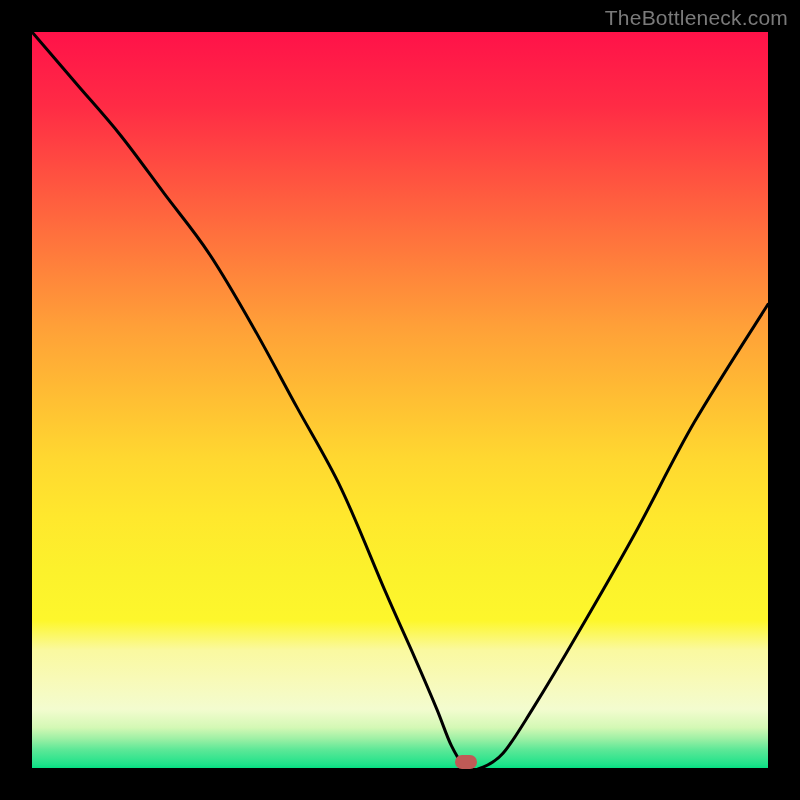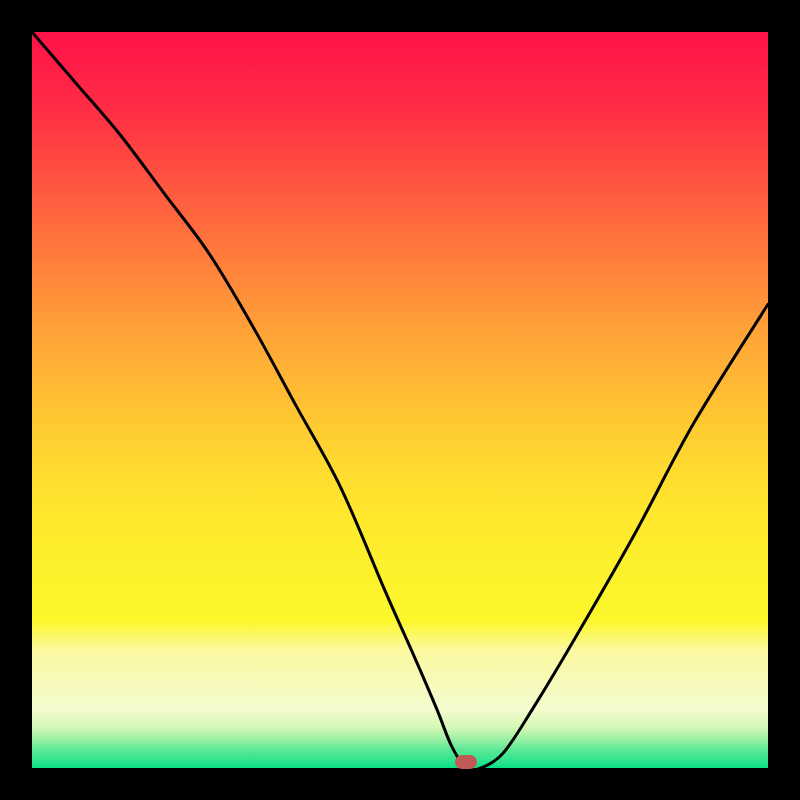--- a/index.html
+++ b/index.html
@@ -78,14 +78,15 @@
   <div class="plot">
 
     <svg class="curve" width="736" height="736" viewBox="0 0 736 736">
       <path id="curve-path" d="M 0.0 0.0 C 7.4 8.6, 29.4 34.3, 44.2 51.5 C 58.9 68.7, 73.6 84.6, 88.3 103.0 C 103.0 121.4, 117.8 142.3, 132.5 161.9 C 147.2 181.5, 161.9 198.7, 176.6 220.8 C 191.4 242.9, 206.1 268.6, 220.8 294.4 C 235.5 320.2, 250.2 348.4, 265.0 375.4 C 279.7 402.3, 294.4 425.7, 309.1 456.3 C 323.8 487.0, 341.0 531.1, 353.3 559.4 C 365.5 587.6, 374.1 606.0, 382.7 625.6 C 391.3 645.2, 398.7 662.4, 404.8 677.1 C 410.9 691.8, 414.6 704.1, 419.5 713.9 C 424.4 723.7, 429.3 732.3, 434.2 736.0 C 439.1 739.7, 442.8 738.5, 449.0 736.0 C 455.1 733.5, 462.5 731.1, 471.0 721.3 C 479.6 711.5, 488.2 696.7, 500.5 677.1 C 512.7 657.5, 527.5 633.0, 544.6 603.5 C 561.8 574.1, 583.9 536.1, 603.5 500.5 C 623.1 464.9, 640.3 428.1, 662.4 390.1 C 684.5 352.1, 723.7 291.9, 736.0 272.3" fill="none" stroke="#000" stroke-width="3" stroke-linecap="round" stroke-linejoin="round"></path>
     </svg>
 
     <div class="marker" id="curve-marker" style="left: 59%; top: 99.2%; background: rgb(192, 90, 86);"></div>
 
   </div>
 
+  <div class="watermark">TheBottleneck.com</div>
 
 </div>
 
 </body></html>

